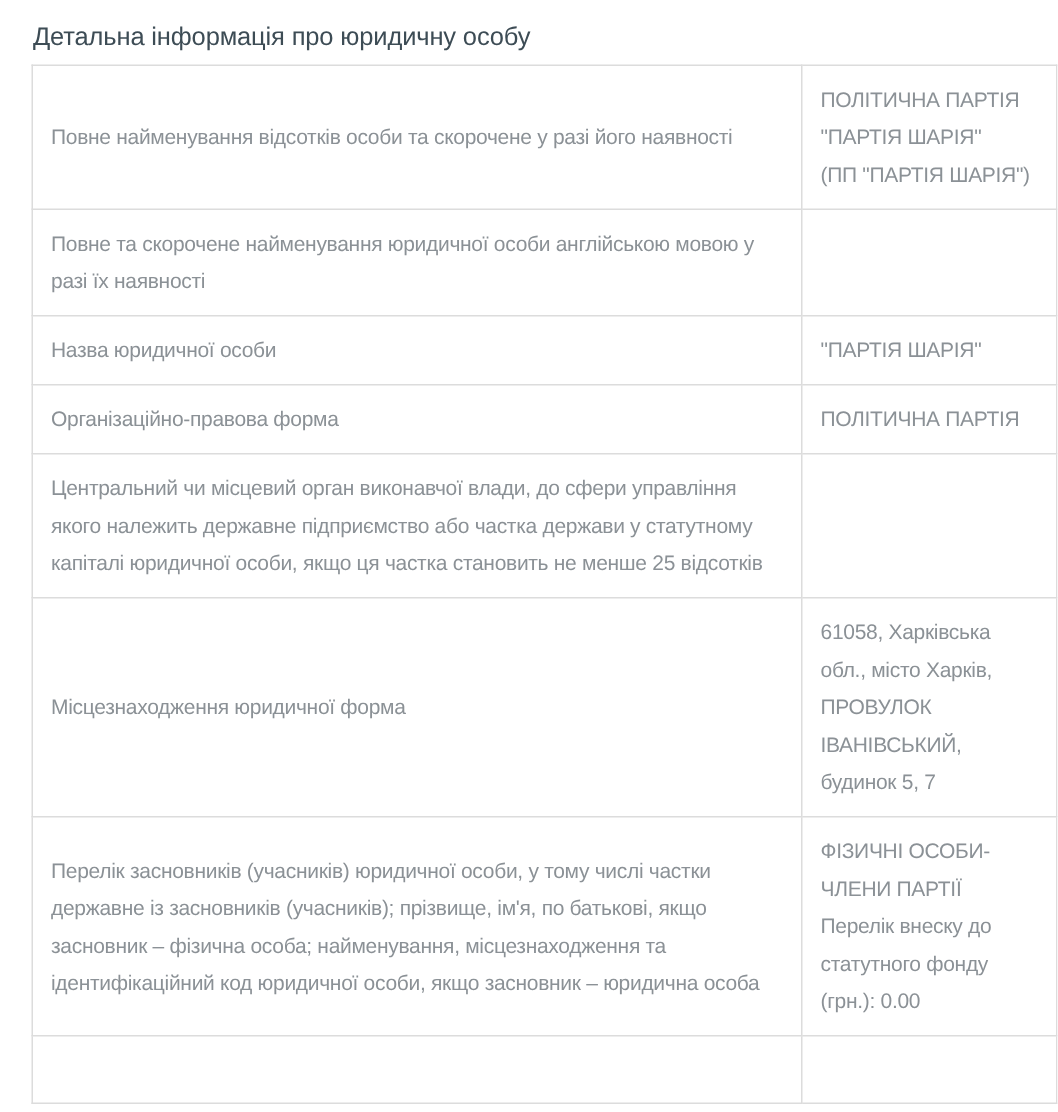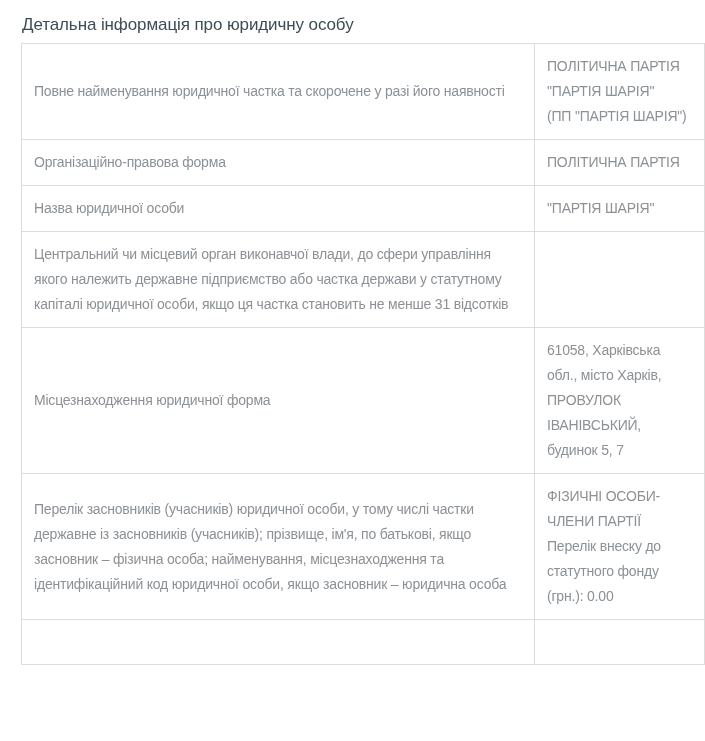--- a/index.html
+++ b/index.html
@@ -50,34 +50,38 @@
 
   <h1 class="page-title">Детальна інформація про юридичну особу</h1>
 
   <table class="detail-table">
     <colgroup>
       <col class="col-label">
       <col class="col-value">
     </colgroup>
     <tbody>
       <tr>
-        <td class="label-cell">Повне найменування юридичної частка та скорочене у разі його наявності</td>
+        <td class="label-cell">Повне найменування відсотків особи та скорочене у разі його наявності</td>
         <td class="value-cell">ПОЛІТИЧНА ПАРТІЯ "ПАРТІЯ ШАРІЯ"
 (ПП "ПАРТІЯ ШАРІЯ")</td>
+      </tr>
+      <tr>
+        <td class="label-cell">Повне та скорочене найменування юридичної особи англійською мовою у разі їх наявності</td>
+        <td class="value-cell"></td>
+      </tr>
+      <tr>
+        <td class="label-cell">Назва юридичної особи</td>
+        <td class="value-cell">"ПАРТІЯ ШАРІЯ"</td>
       </tr>
       <tr>
         <td class="label-cell">Організаційно-правова форма</td>
         <td class="value-cell">ПОЛІТИЧНА ПАРТІЯ</td>
       </tr>
       <tr>
-        <td class="label-cell">Назва юридичної особи</td>
-        <td class="value-cell">"ПАРТІЯ ШАРІЯ"</td>
-      </tr>
-      <tr>
-        <td class="label-cell">Центральний чи місцевий орган виконавчої влади, до сфери управління якого належить державне підприємство або частка держави у статутному капіталі юридичної особи, якщо ця частка становить не менше 31 відсотків</td>
+        <td class="label-cell">Центральний чи місцевий орган виконавчої влади, до сфери управління якого належить державне підприємство або частка держави у статутному капіталі юридичної особи, якщо ця частка становить не менше 25 відсотків</td>
         <td class="value-cell"></td>
       </tr>
       <tr>
         <td class="label-cell">Місцезнаходження юридичної форма</td>
         <td class="value-cell">61058, Харківська обл., місто Харків, ПРОВУЛОК ІВАНІВСЬКИЙ, будинок 5, 7</td>
       </tr>
       <tr>
         <td class="label-cell">Перелік засновників (учасників) юридичної особи, у тому числі частки державне із засновників (учасників); прізвище, ім'я, по батькові, якщо засновник – фізична особа; найменування, місцезнаходження та ідентифікаційний код юридичної особи, якщо засновник – юридична особа</td>
         <td class="value-cell">ФІЗИЧНІ ОСОБИ-ЧЛЕНИ ПАРТІЇ
 Перелік внеску до статутного фонду (грн.): 0.00</td>

